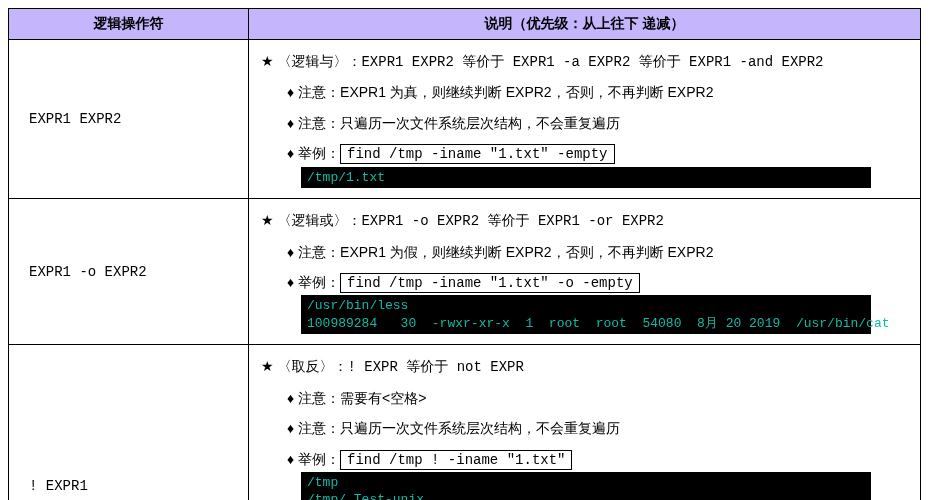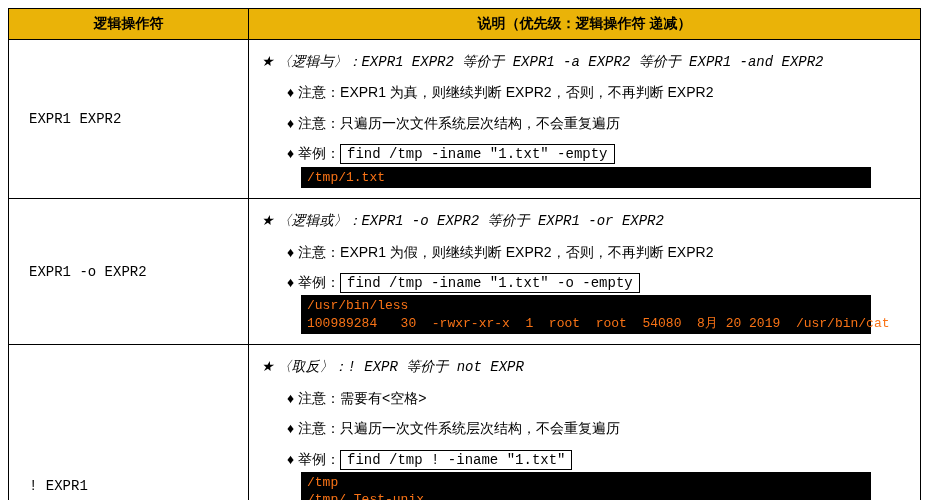--- a/index.html
+++ b/index.html
@@ -19,39 +19,38 @@
       table-layout: fixed;
     }
     th, td {
       border: 1.5px solid #000;
       vertical-align: middle;
       padding: 4px 12px;
     }
     th {
       text-align: center;
       font-weight: bold;
-      background: #eab308;
+      background: #c4b5fd;
       padding: 6px;
     }
     .col-op { width: 240px; }
     .col-desc { width: auto; }
     td.op-cell {
       text-align: left;
       font-family: "Courier New", monospace;
       padding-left: 20px;
       white-space: pre;
     }
     td.desc-cell {
       padding: 8px 12px 10px 12px;
       vertical-align: top;
     }
     .star-line {
       margin: 2px 0;
       line-height: 1.6;
-      font-style: italic;
     }
     .star-line::before {
       content: "★ ";
     }
     .diamond-line {
       margin: 8px 0 2px 26px;
       line-height: 1.6;
     }
     .diamond-line::before {
       content: "♦ ";
@@ -61,41 +60,41 @@
       display: inline-block;
       border: 1px solid #000;
       padding: 0 6px;
       font-family: "Courier New", SimSun, monospace;
       background: #fff;
       line-height: 1.3;
     }
     .term-block {
       margin: 2px 0 0 40px;
       background: #000;
-      color: #f97316;
+      color: #14b8a6;
       font-family: "Courier New", monospace;
       font-size: 13px;
       padding: 2px 6px;
       white-space: pre;
       width: 570px;
       line-height: 1.35;
     }
   </style>
 </head>
 <body>
 
 <table>
   <colgroup>
     <col class="col-op">
     <col class="col-desc">
   </colgroup>
   <thead>
     <tr>
       <th>逻辑操作符</th>
-      <th>说明（优先级：逻辑操作符 递减）</th>
+      <th>说明（优先级：从上往下 递减）</th>
     </tr>
   </thead>
   <tbody>
 
     <tr>
       <td class="op-cell">EXPR1 EXPR2</td>
       <td class="desc-cell">
         <div class="star-line"><span class="mono">〈逻辑与〉：EXPR1 EXPR2 等价于 EXPR1 -a EXPR2 等价于 EXPR1 -and EXPR2</span></div>
         <div class="diamond-line">注意：EXPR1 为真，则继续判断 EXPR2，否则，不再判断 EXPR2</div>
         <div class="diamond-line">注意：只遍历一次文件系统层次结构，不会重复遍历</div>

